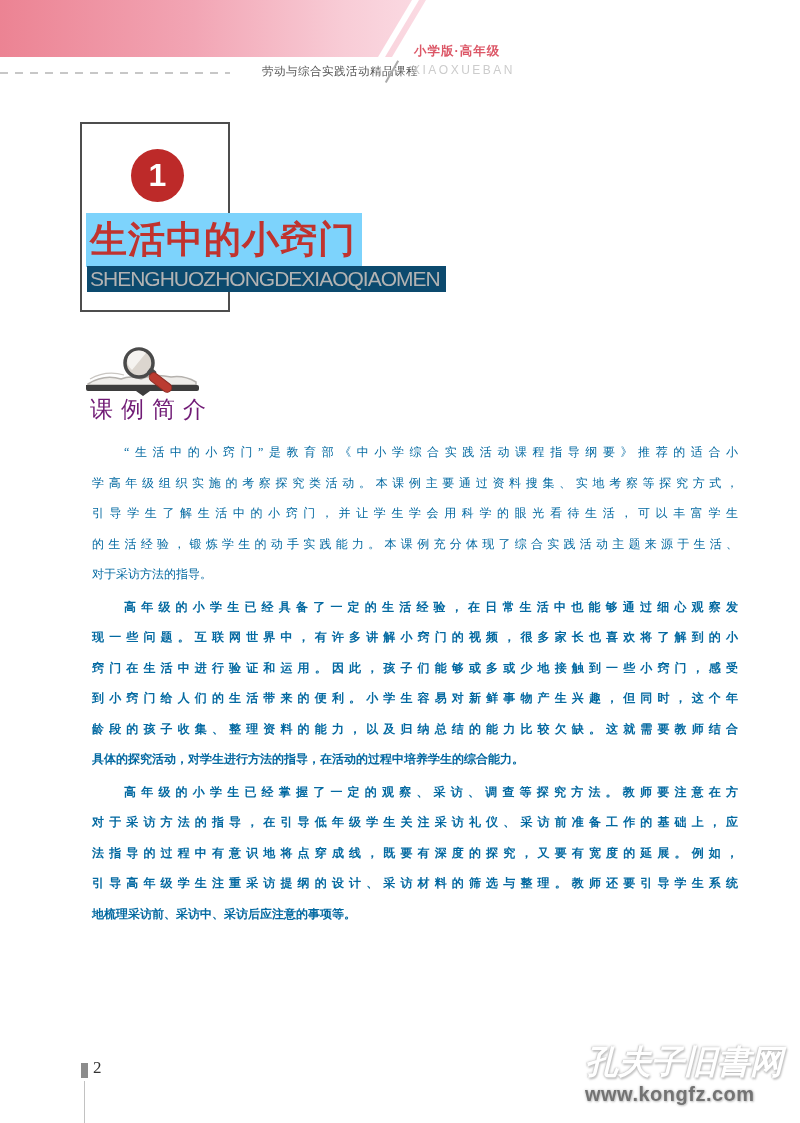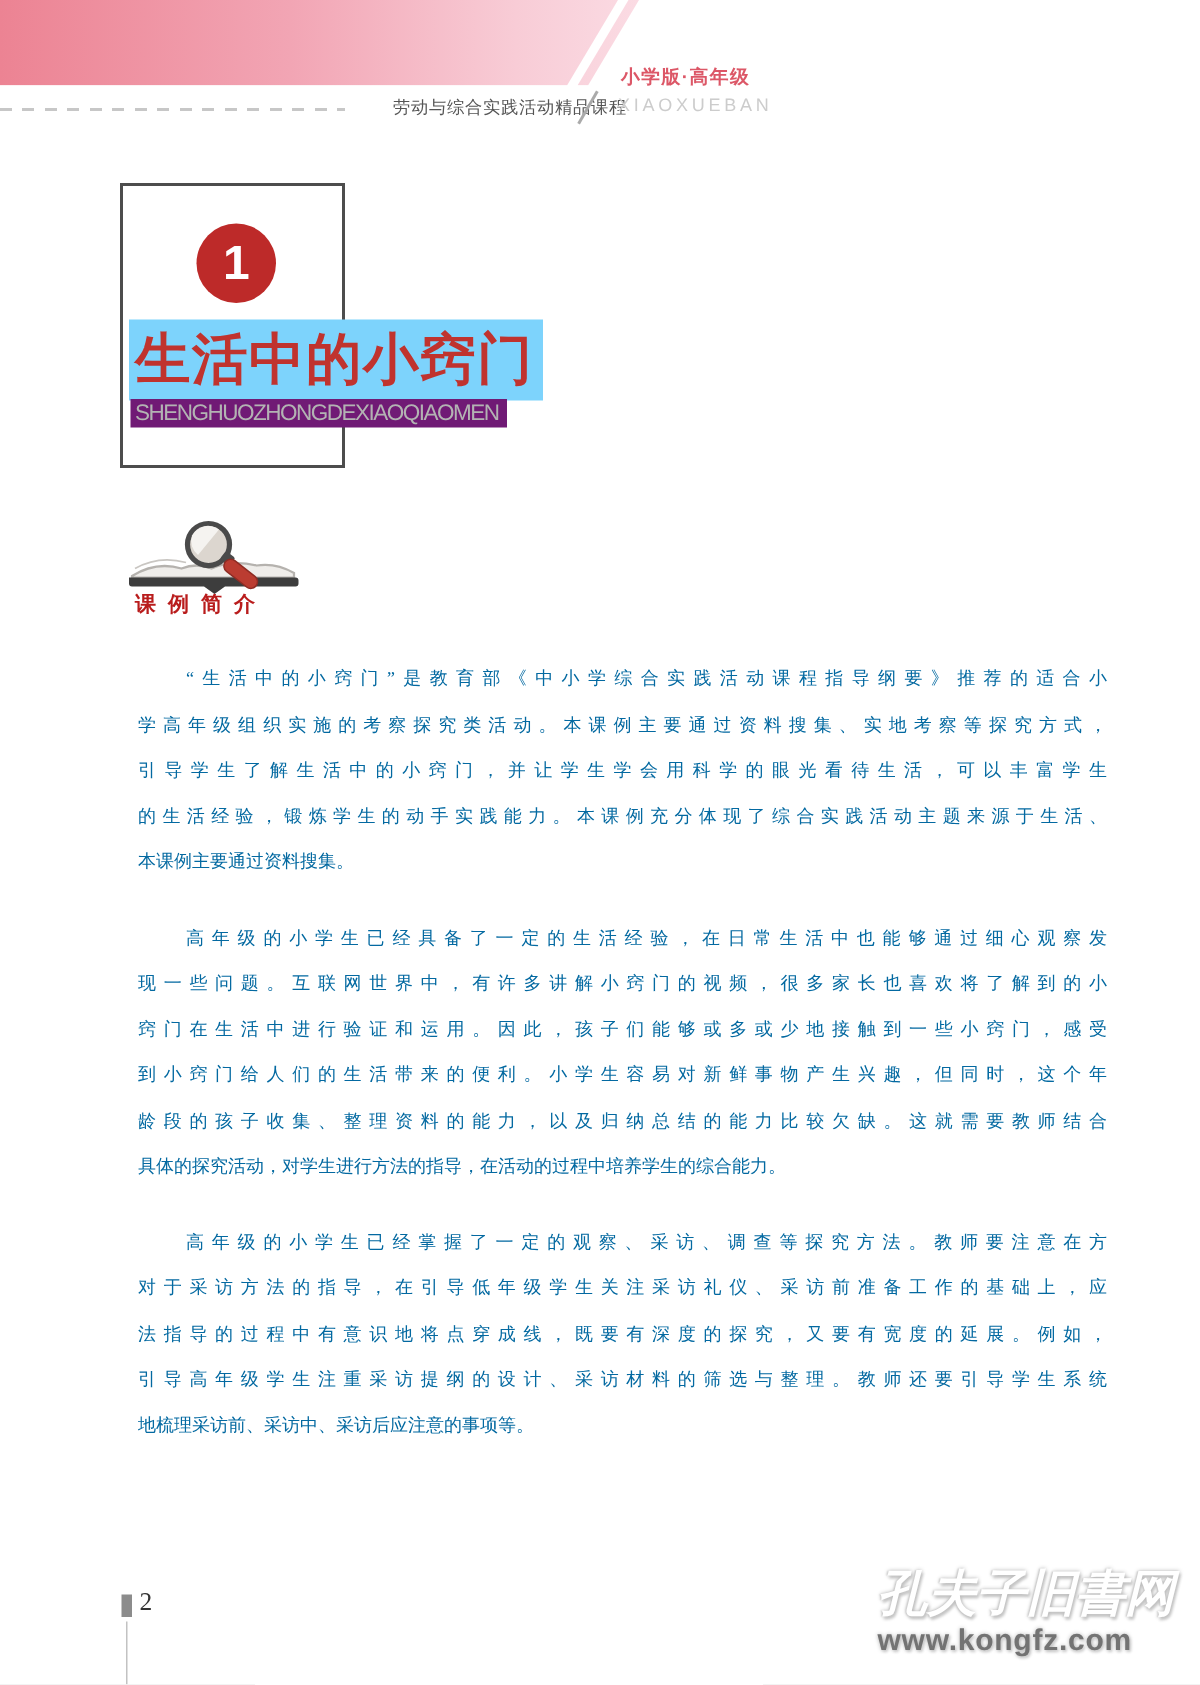--- a/index.html
+++ b/index.html
@@ -55,39 +55,39 @@
     z-index: 3;
   }
   .chapter-title {
     position: absolute; left: 86px; top: 213px;
     background: #7dd3fc; padding: 2px 6px 2px 4px; z-index: 2;
     font-size: 37px; font-weight: 900; color: #c0332e;
     letter-spacing: 1px; white-space: nowrap;
   }
   .chapter-pinyin {
     position: absolute; left: 87px; top: 266px;
-    background: #701a75; padding: 1px 6px 1px 3px; z-index: 2;
-    font-size: 15px; color: #b3b3b3; letter-spacing: -1px; white-space: nowrap;
+    background: #0c4a6e; padding: 1px 6px 1px 3px; z-index: 2;
+    font-size: 21px; color: #b3b3b3; letter-spacing: -1px; white-space: nowrap;
   }
 
   
   .intro-icon { position: absolute; left: 76px; top: 344px; }
   .section-heading {
     position: absolute; left: 90px; top: 394px;
-    font-size: 14px; font-weight: bold; color: #b91c1c; letter-spacing: 8px;
+    font-size: 23px; font-weight: normal; color: #701a75; letter-spacing: 8px;
   }
 
   
   .body-text {
     position: absolute; left: 92px; top: 437px; width: 646px;
     font-family: "Liberation Serif", "DejaVu Serif", serif;
     font-size: 12px; color: #0369a1;
   }
   .para { line-height: 30.5px; }
-  .para + .para { margin-top: 20px; }
+  .para + .para { margin-top: 2px; font-weight: bold; }
   .line { text-align: justify; text-align-last: justify; }
   .line.first { text-indent: 32px; }
   .line.last { text-align-last: left; }
 
   
   .footer-square {
     position: absolute; left: 81px; top: 1063px; width: 7px; height: 15px;
     background: #8c8c8c;
   }
   .page-number {
@@ -151,21 +151,21 @@
     </svg>
   </div>
   <div class="section-heading">课例简介</div>
 
   <div class="body-text">
     <div class="para">
       <div class="line first">“生活中的小窍门”是教育部《中小学综合实践活动课程指导纲要》推荐的适合小</div>
       <div class="line">学高年级组织实施的考察探究类活动。本课例主要通过资料搜集、实地考察等探究方式，</div>
       <div class="line">引导学生了解生活中的小窍门，并让学生学会用科学的眼光看待生活，可以丰富学生</div>
       <div class="line">的生活经验，锻炼学生的动手实践能力。本课例充分体现了综合实践活动主题来源于生活、</div>
-      <div class="line last">本课例主要通过资料搜集。</div>
+      <div class="line last">对于采访方法的指导。</div>
     </div>
     <div class="para">
       <div class="line first">高年级的小学生已经具备了一定的生活经验，在日常生活中也能够通过细心观察发</div>
       <div class="line">现一些问题。互联网世界中，有许多讲解小窍门的视频，很多家长也喜欢将了解到的小</div>
       <div class="line">窍门在生活中进行验证和运用。因此，孩子们能够或多或少地接触到一些小窍门，感受</div>
       <div class="line">到小窍门给人们的生活带来的便利。小学生容易对新鲜事物产生兴趣，但同时，这个年</div>
       <div class="line">龄段的孩子收集、整理资料的能力，以及归纳总结的能力比较欠缺。这就需要教师结合</div>
       <div class="line last">具体的探究活动，对学生进行方法的指导，在活动的过程中培养学生的综合能力。</div>
     </div>
     <div class="para">

